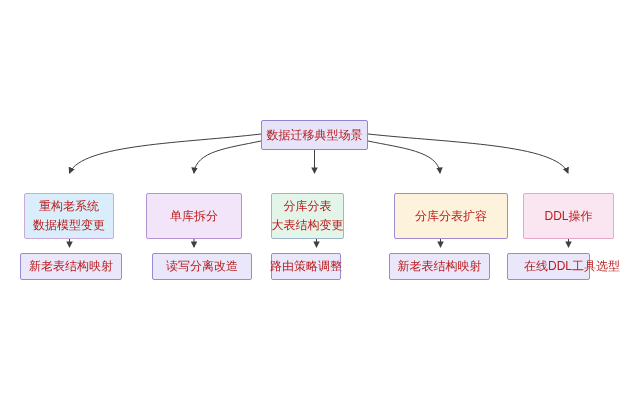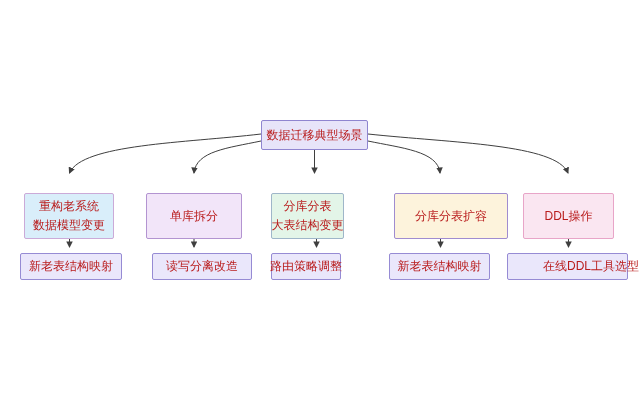--- a/index.html
+++ b/index.html
@@ -50,21 +50,21 @@
   .node.scen-2   { left: 146px; width: 96px; align-items: center; }
   .node.scen-3   { left: 271px; width: 73px; }
   .node.scen-4   { left: 394px; width: 114px; }
   .node.scen-5   { left: 523px; width: 91px; }
   
   .node.act      { top: 253px; height: 27px; }
   .node.act-1    { left: 20px;  width: 102px; }
   .node.act-2    { left: 152px; width: 100px; }
   .node.act-3    { left: 271px; width: 70px; }
   .node.act-4    { left: 389px; width: 101px; }
-  .node.act-5    { left: 507px; width: 121px; padding-left: 47px; }
+  .node.act-5    { left: 507px; width: 83px; padding-left: 47px; }
 </style>
 </head>
 <body>
 
 <div class="canvas">
 
   <svg class="connectors" viewBox="0 0 640 400">
     <defs>
       <marker id="arrowhead" viewBox="0 0 10 10" refX="8.5" refY="5" markerWidth="6.5" markerHeight="6.5" orient="auto-start-reverse">
         <path d="M0,0 L10,5 L0,10 z" fill="#3f3f3f"></path>

